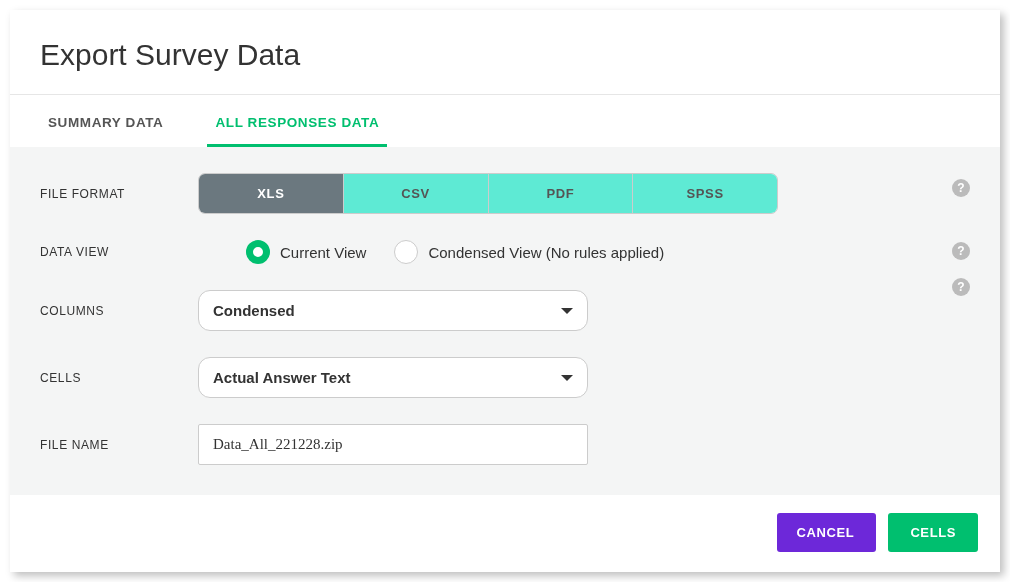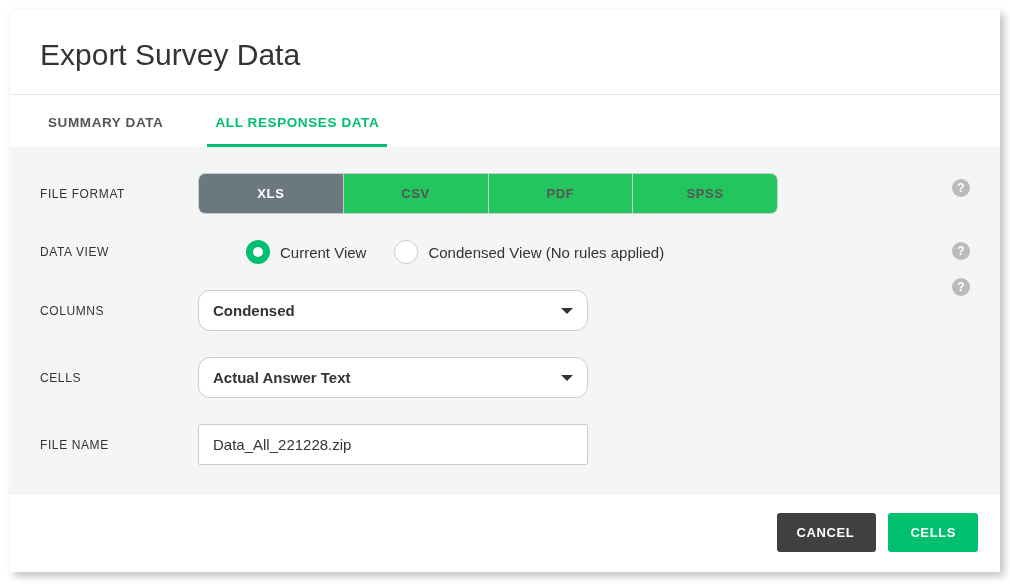--- a/index.html
+++ b/index.html
@@ -64,21 +64,21 @@
   }
   .seg-group {
     display: flex;
     width: 580px;
     border: 1px solid #ccc;
     border-radius: 7px;
     overflow: hidden;
   }
   .seg-btn {
     flex: 1;
-    background: #22c55e;
+    background: #5eead4;
     border: none;
     border-right: 1px solid #ccc;
     padding: 12px 0;
     font-size: 13px;
     font-weight: 700;
     letter-spacing: 0.6px;
     color: #555;
     cursor: pointer;
   }
   .seg-btn:last-child { border-right: none; }
@@ -133,21 +133,21 @@
     border-top: 6px solid #333;
   }
   .text-input {
     width: 390px;
     background: #fff;
     border: 1px solid #ccc;
     border-radius: 2px;
     padding: 11px 14px;
     font-size: 15px;
     color: #333;
-    font-family: Liberation Sans, sans-serif;
+    font-family: Liberation Serif, serif;
   }
   .help-icon {
     position: absolute;
     right: 0;
     width: 18px; height: 18px;
     border-radius: 50%;
     background: #bbb;
     color: #fff;
     font-size: 12px;
     font-weight: 700;
@@ -167,21 +167,21 @@
   }
   .btn {
     border: none;
     border-radius: 3px;
     padding: 12px 22px;
     font-size: 13px;
     font-weight: 700;
     letter-spacing: 0.6px;
     cursor: pointer;
   }
-  .btn-cancel { background: #404040; color: #fff; padding-left: 20px; }
+  .btn-cancel { background: #6d28d9; color: #fff; padding-left: 20px; }
   .btn-export { background: #00bf6f; color: #fff; }
 </style>
 </head>
 <body>
 
 <div class="dialog">
 
   <div class="dialog-header">
     <h1 class="dialog-title">Export Survey Data</h1>
   </div>

